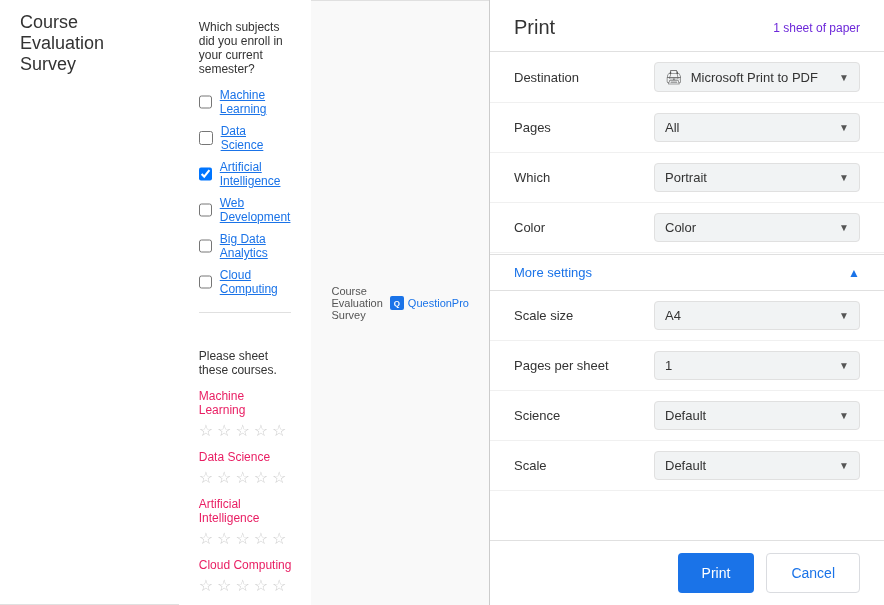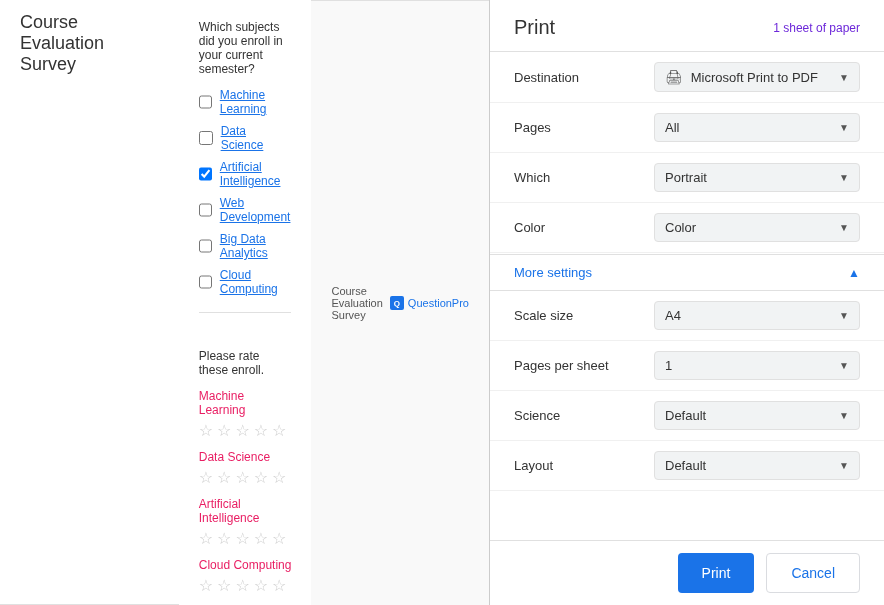--- a/index.html
+++ b/index.html
@@ -303,21 +303,21 @@
       </div>
       <div class="checkbox-item">
         <input type="checkbox" style="">
         <span class="checkbox-label">Cloud  Computing</span>
       </div>
 
       <hr class="divider">
 
       <div style="height:20px;"></div>
 
-      <div class="rate-question">Please rate these enroll.</div>
+      <div class="rate-question">Please sheet these courses.</div>
 
       <div class="course-rating">
         <div class="course-name">Machine Learning</div>
         <div class="stars">
           <span class="star">☆</span>
           <span class="star">☆</span>
           <span class="star">☆</span>
           <span class="star">☆</span>
           <span class="star">☆</span>
         </div>
@@ -448,21 +448,21 @@
         <span class="print-label">Science</span>
         <div class="print-select">
           <div class="select-box">
             <span>Default</span>
             <span class="chevron">▼</span>
           </div>
         </div>
       </div>
 
       <div class="print-row">
-        <span class="print-label">Layout</span>
+        <span class="print-label">Scale</span>
         <div class="print-select">
           <div class="select-box">
             <span>Default</span>
             <span class="chevron">▼</span>
           </div>
         </div>
       </div>
 
     </div>
 

